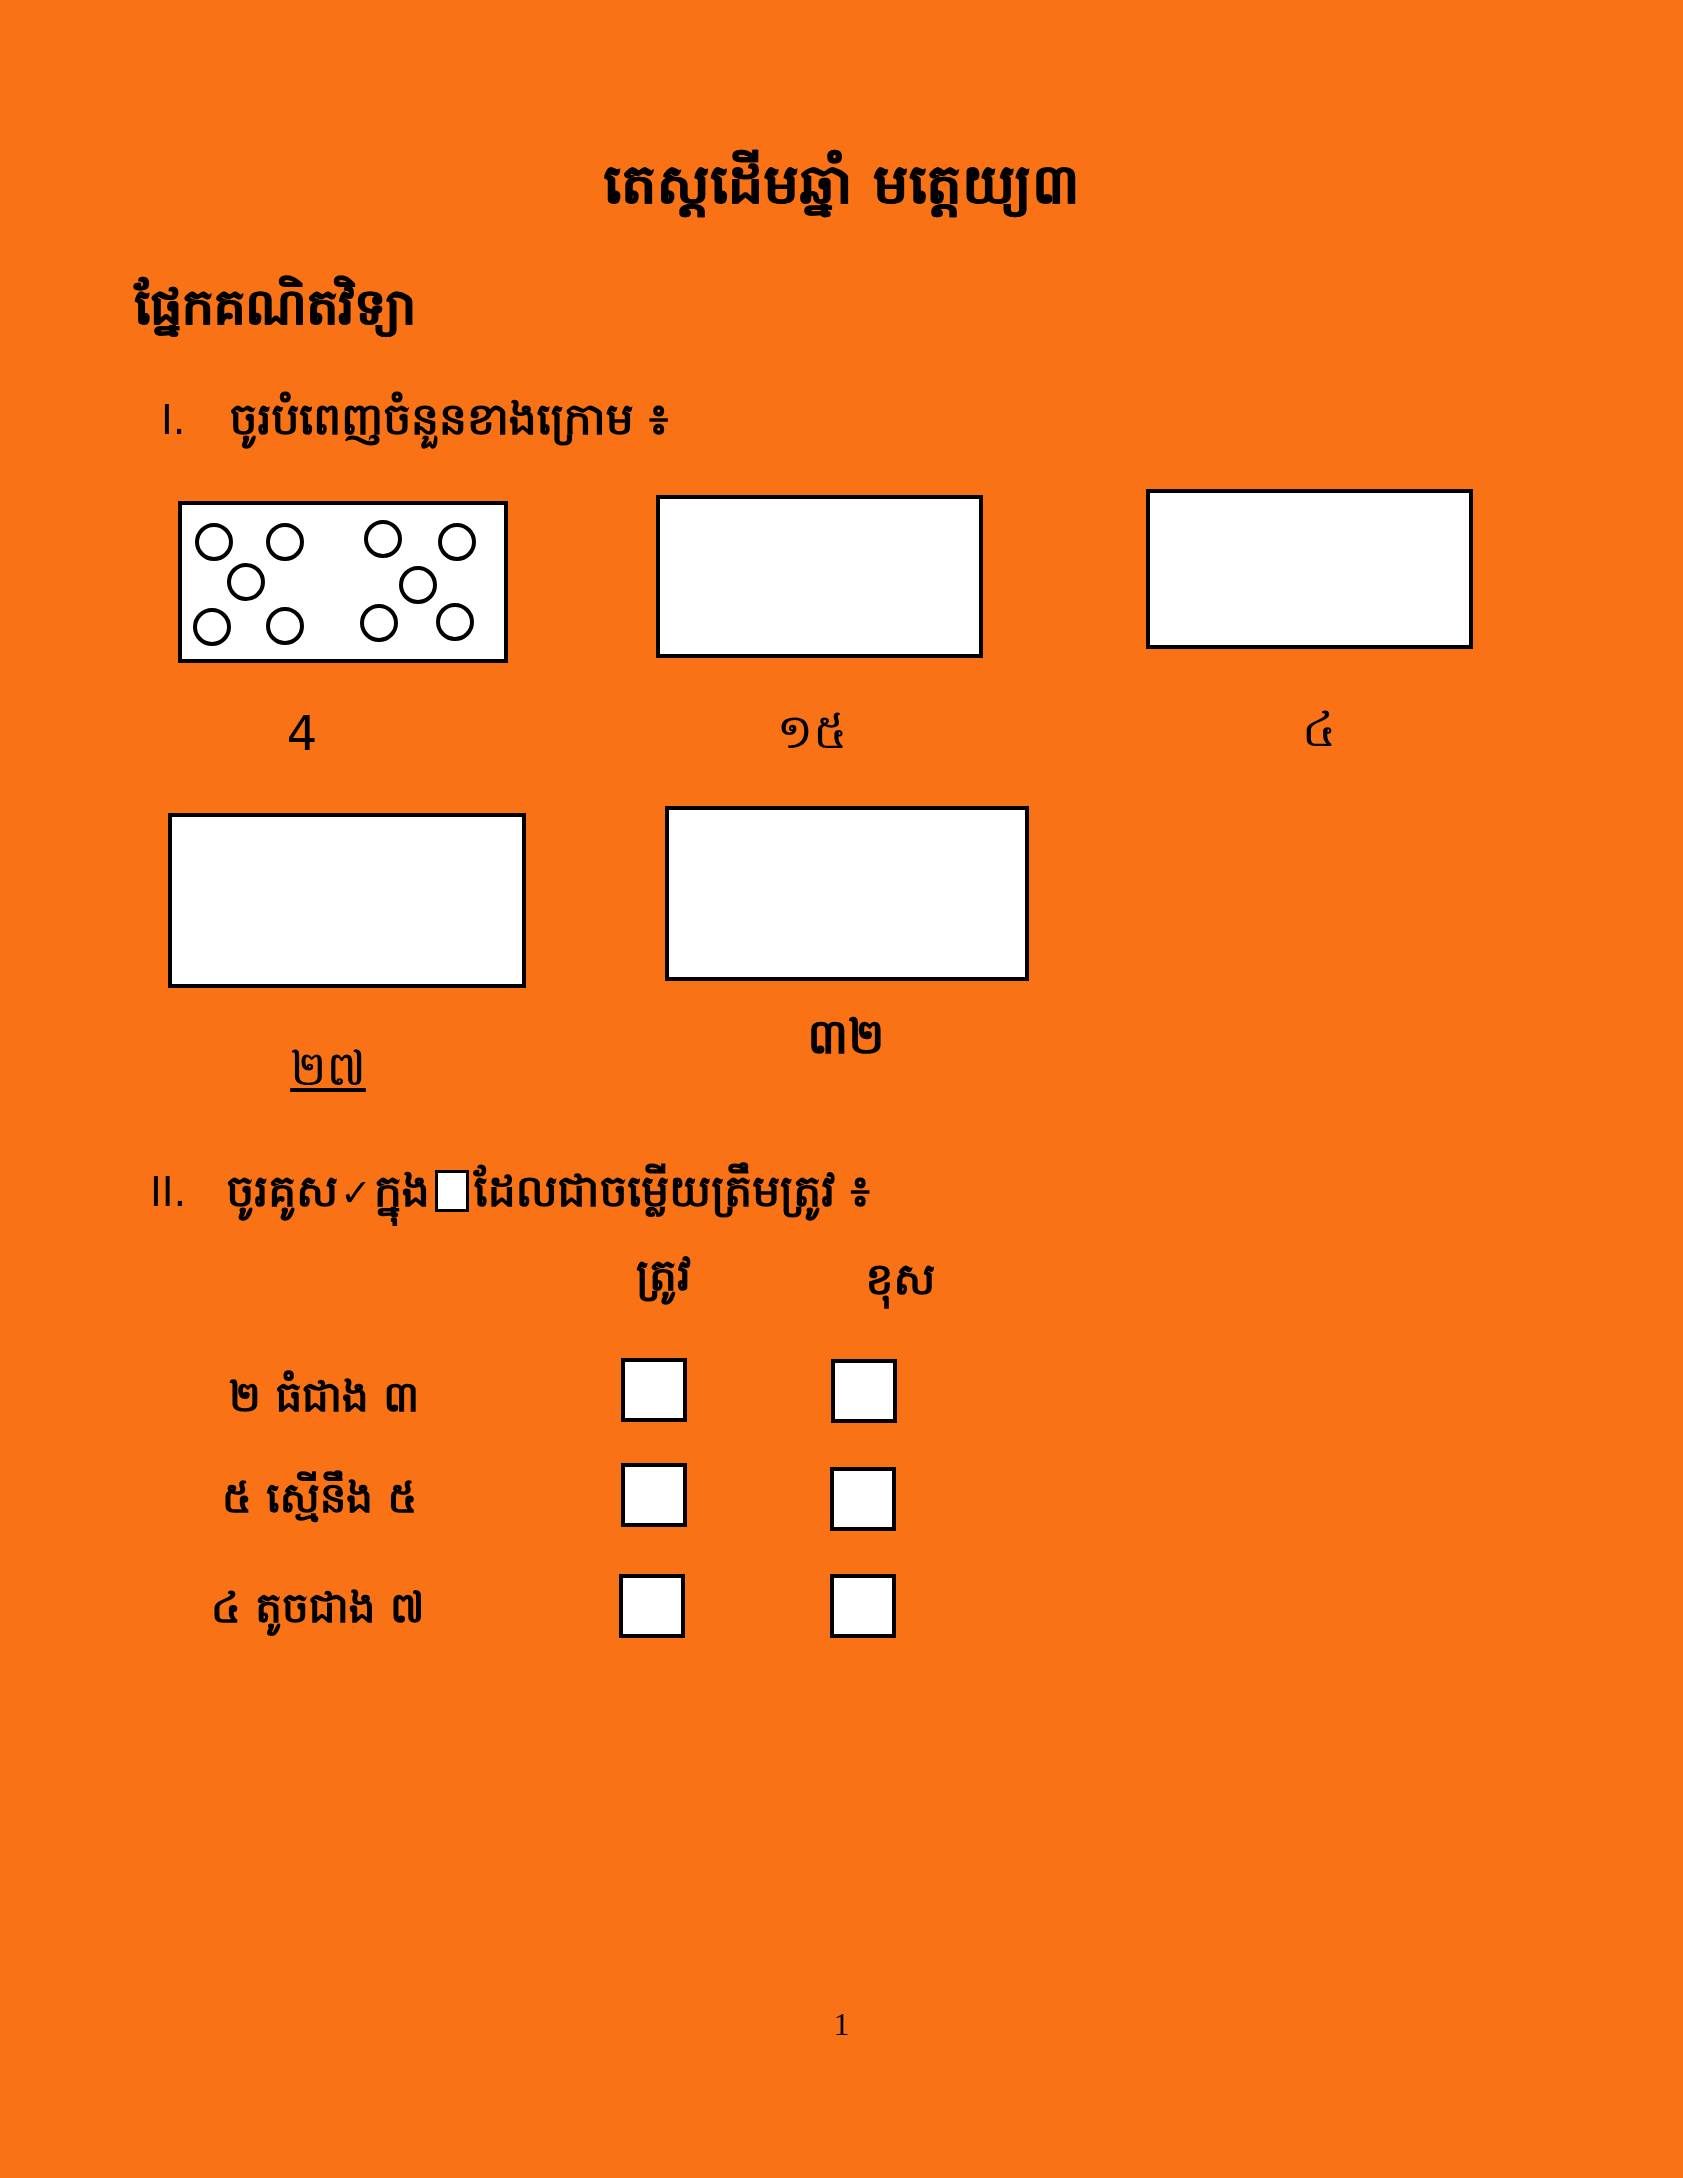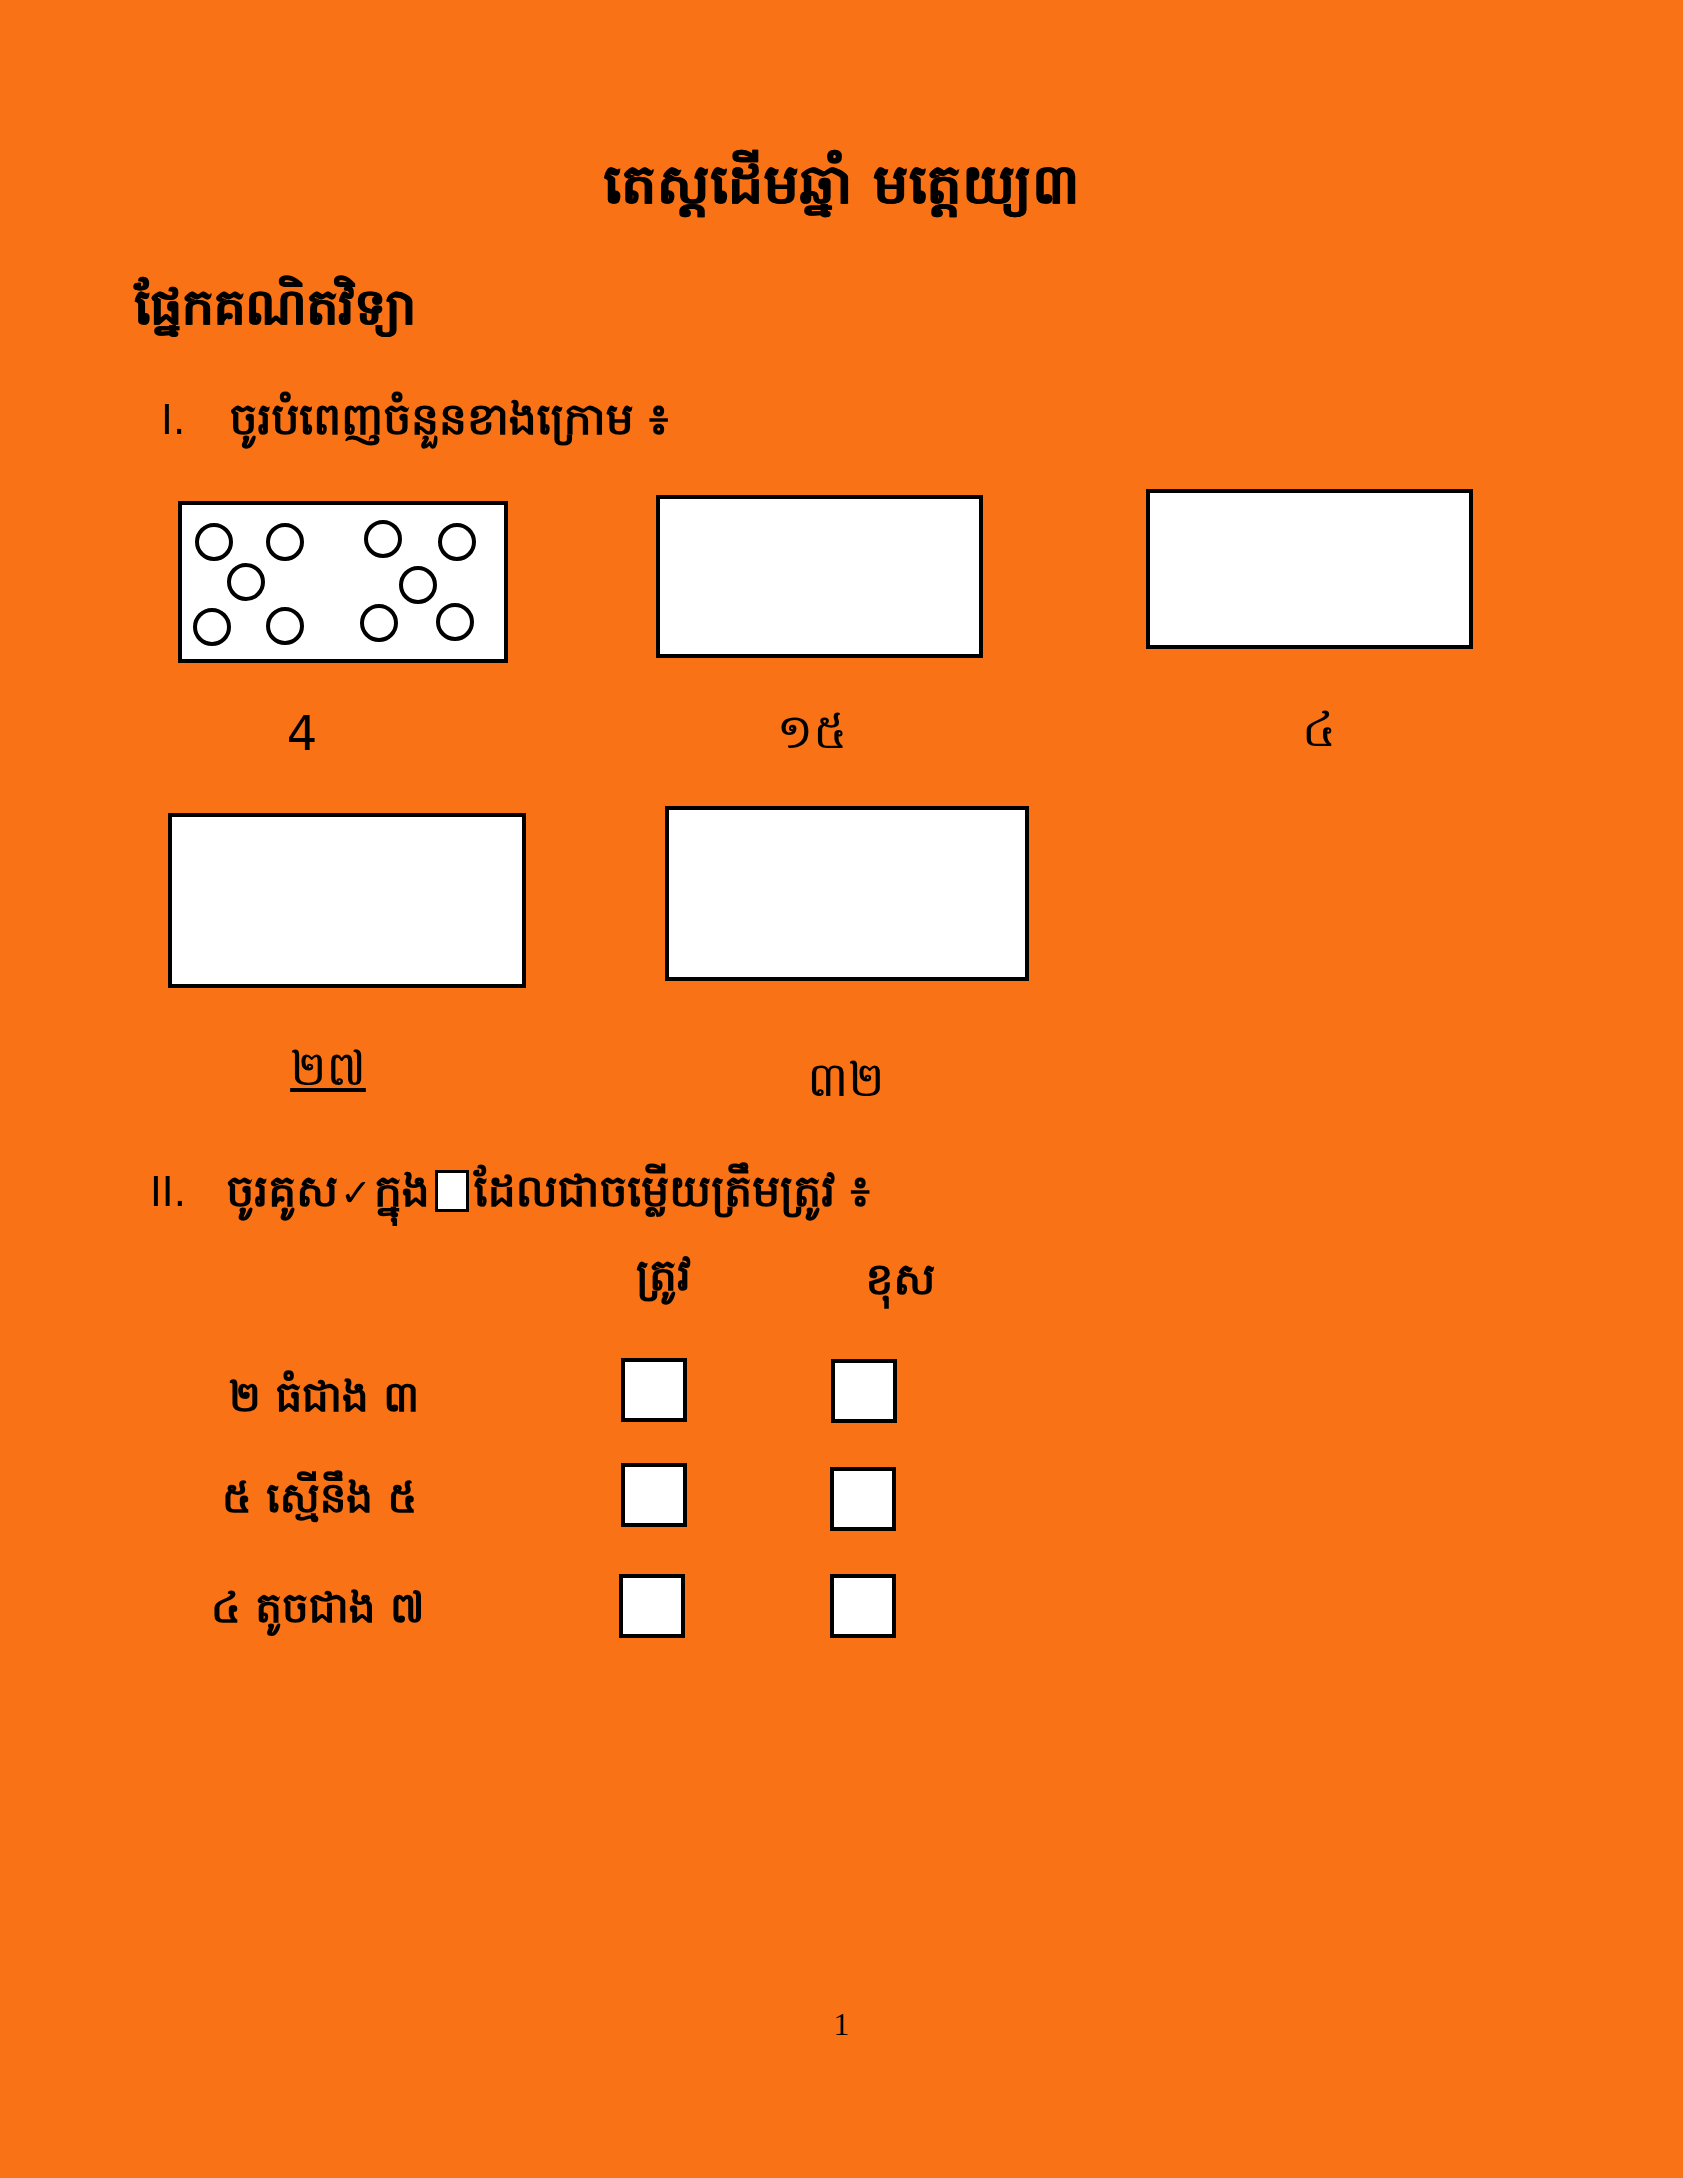--- a/index.html
+++ b/index.html
@@ -132,21 +132,21 @@
   <div class="abs answer-box" style="left:1146px; top:489px; width:327px; height:160px;"></div>
 
   <div class="abs num-label" style="left:223px; top:705px;">4</div>
   <div class="abs num-label" style="left:733px; top:701px;">១៥</div>
   <div class="abs num-label" style="left:1240px; top:699px;">៤</div>
 
   <div class="abs answer-box" style="left:168px; top:813px; width:358px; height:175px;"></div>
   <div class="abs answer-box" style="left:665px; top:806px; width:364px; height:175px;"></div>
 
   <div class="abs num-label" style="left:249px; top:1038px;text-decoration:underline;">២៧</div>
-  <div class="abs num-label" style="left:767px; top:1049px;">៣២</div>
+  <div class="abs num-label" style="left:767px; top:1006px;font-weight:bold;">៣២</div>
 
   <div class="abs inst-line inst-2">
     <span class="roman">II.</span><span>ចូរគូស</span><span class="check-glyph">✓</span><span>ក្នុង</span><span class="inline-square"></span><span>ដែលជាចម្លើយត្រឹមត្រូវ ៖</span>
   </div>
 
   <div class="abs col-header" style="left:589px; top:1247px;">ត្រូវ</div>
   <div class="abs col-header" style="left:826px; top:1251px;">ខុស</div>
 
   <div class="abs statement" style="left:229px; top:1362px;margin-top:8px;">២ ធំជាង ៣</div>
   <div class="abs checkbox" style="left:621px; top:1358px;"></div>

